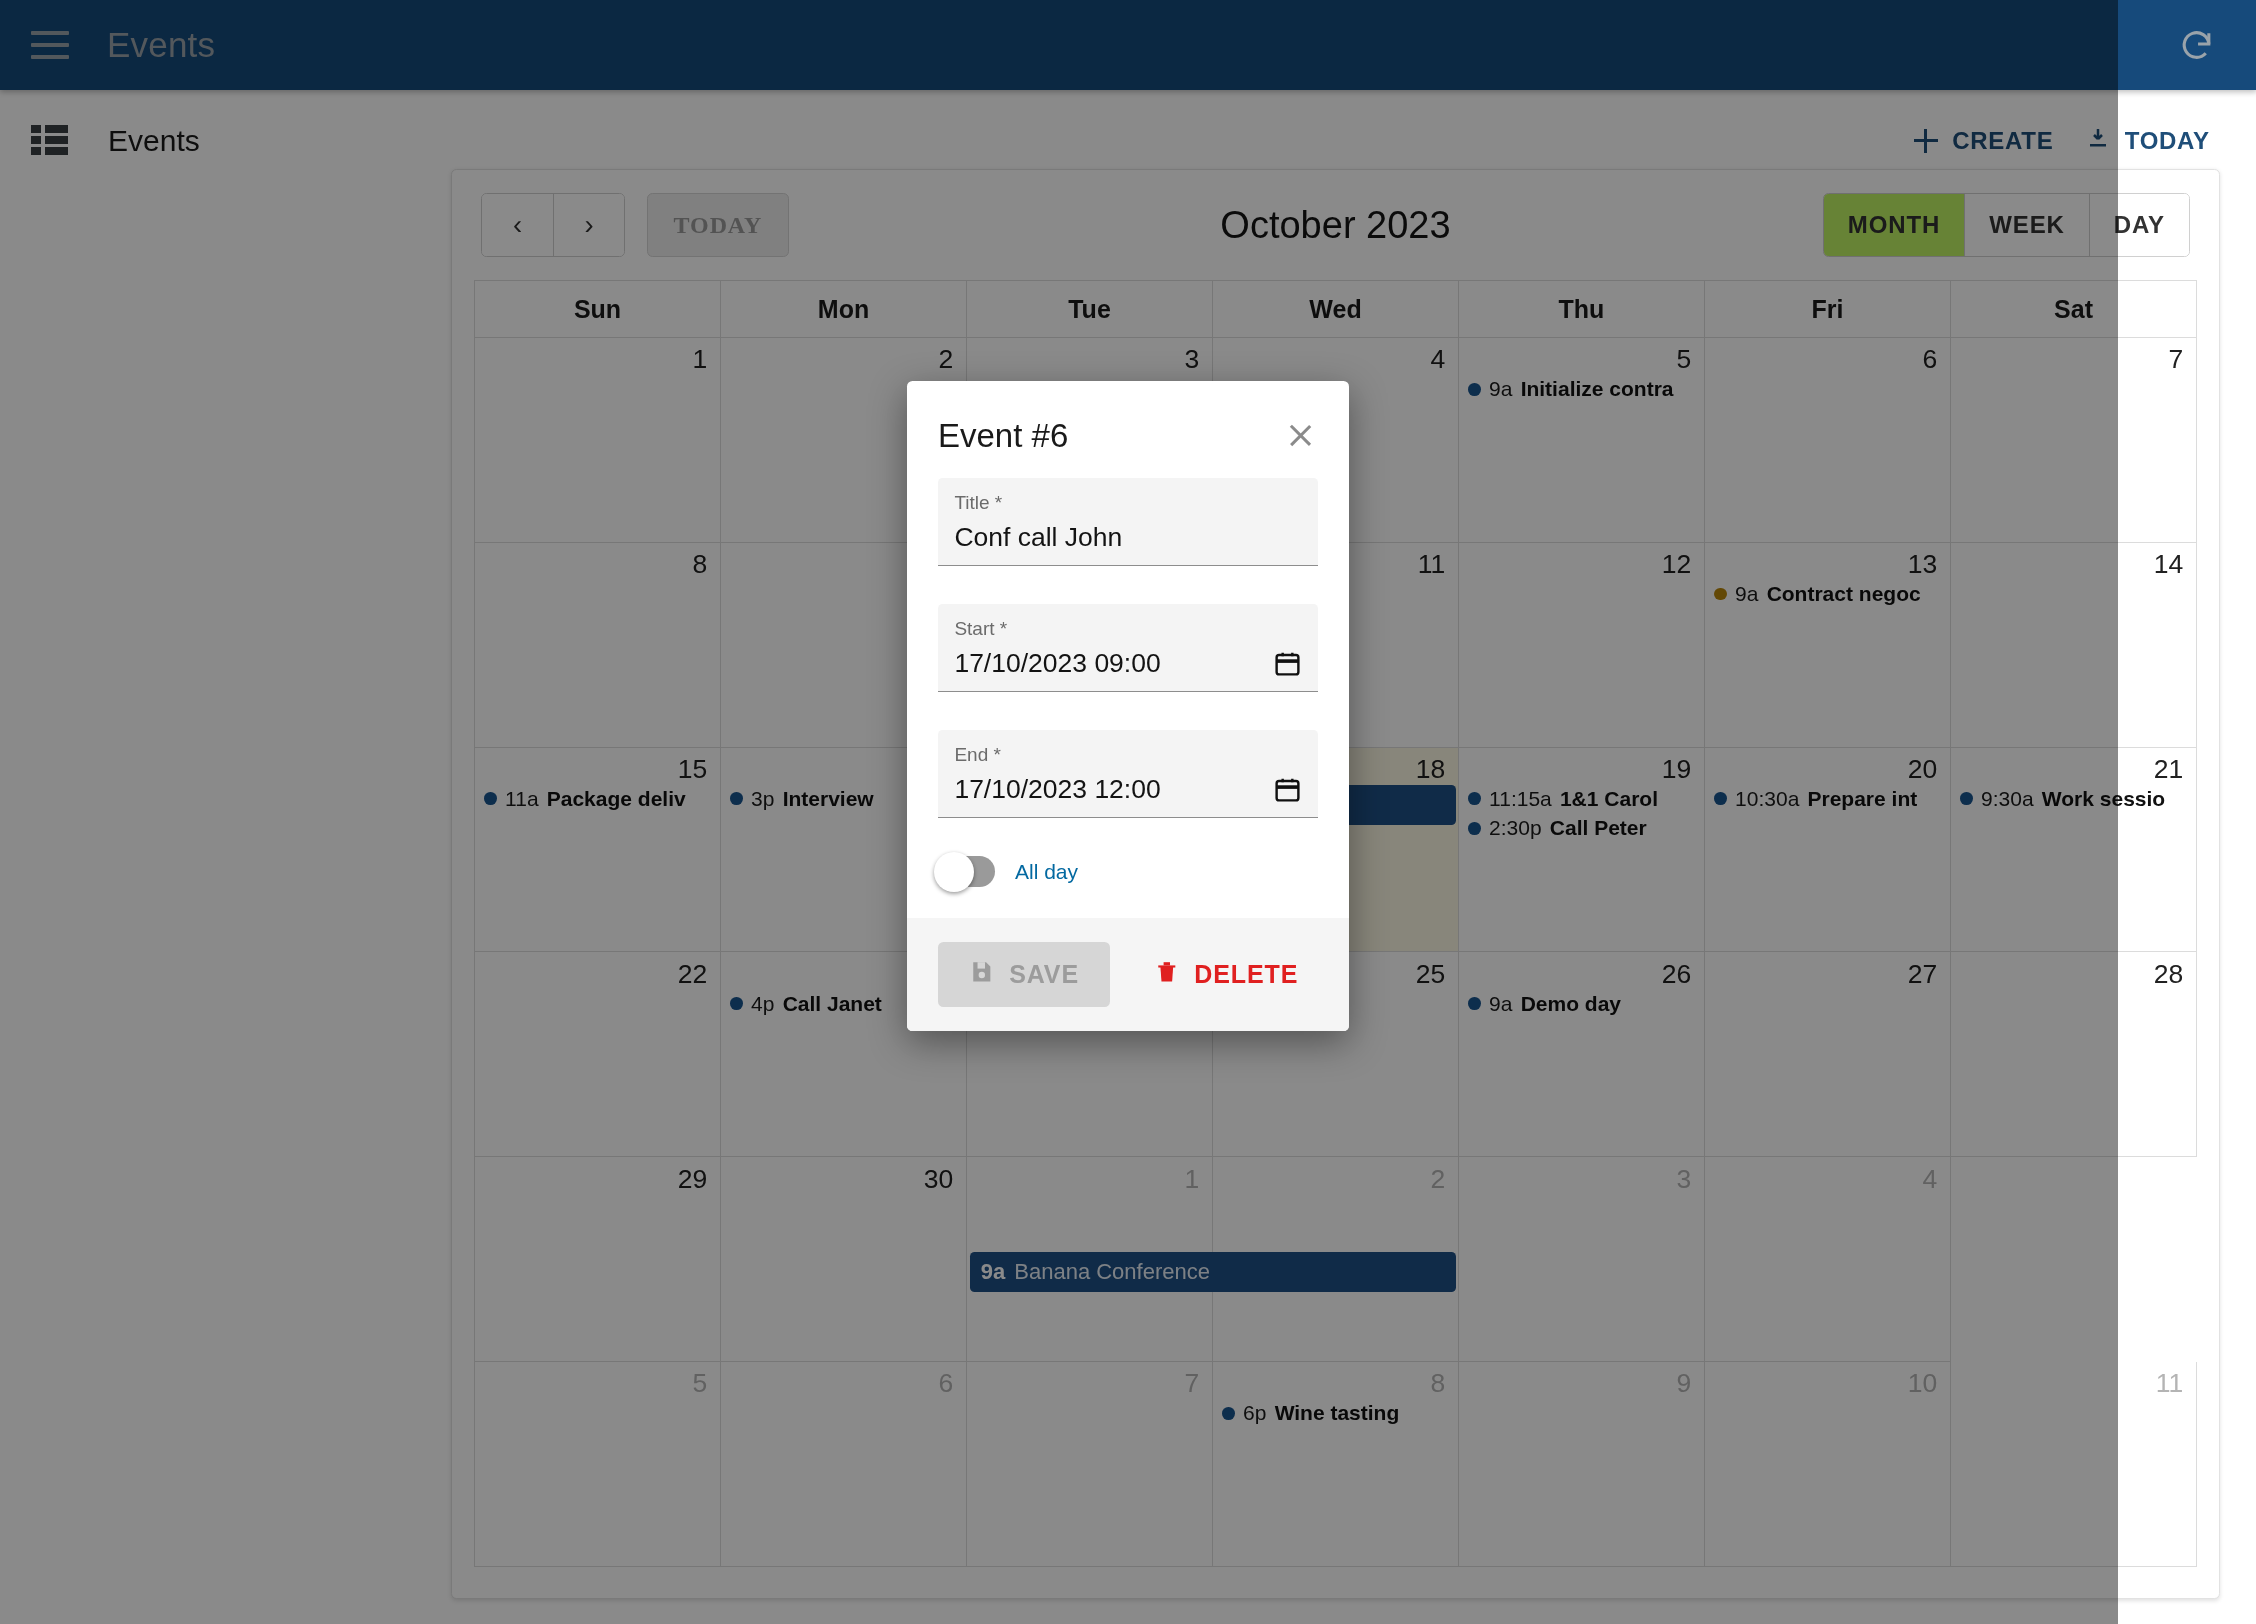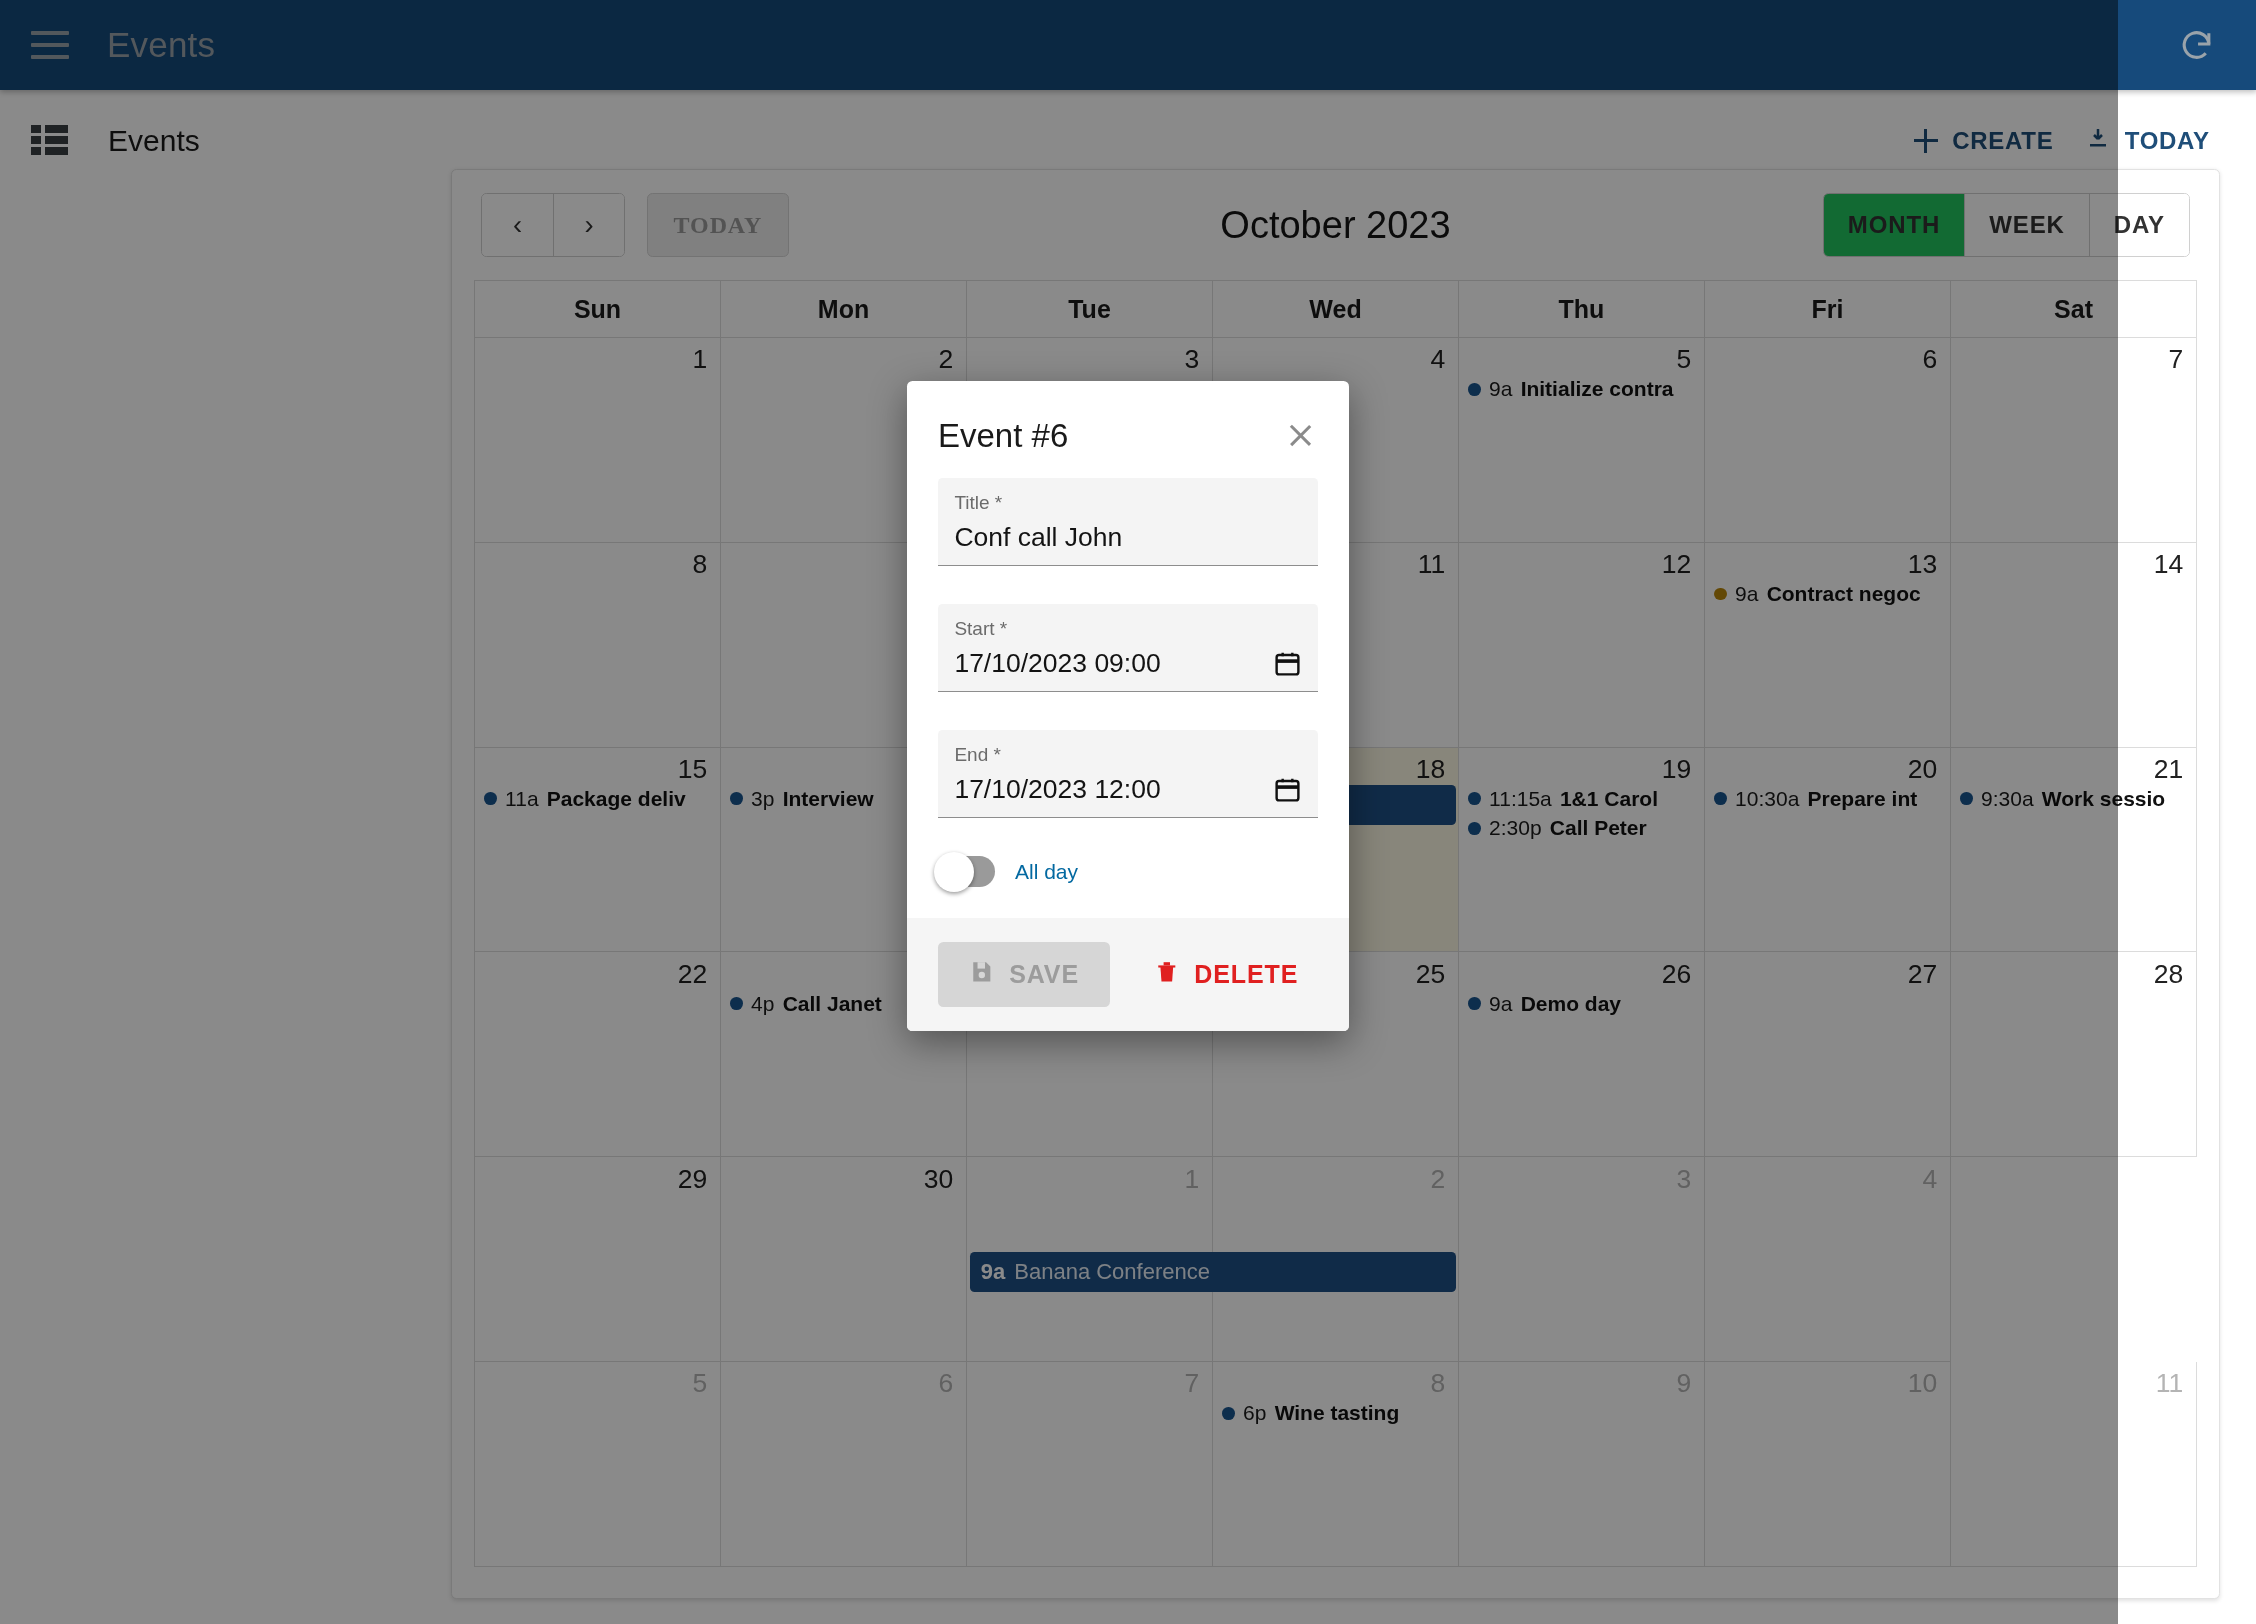--- a/index.html
+++ b/index.html
@@ -71,21 +71,21 @@
     position:absolute; left:0; right:0; text-align:center;
     font-size: 38px; color:#161616; font-weight:400; pointer-events:none;
   }
   .viewgroup { margin-left:auto; display:flex; border:0.9px solid #d0d0d0; border-radius:5.5px; overflow:hidden; }
   .viewgroup button {
     height: 62px; padding: 0 24px; border:none; background:#fff; cursor:pointer;
     font-size: 24px; font-weight:700; letter-spacing:0.9px; color:#333;
     font-family:"Liberation Sans", sans-serif;
   }
   .viewgroup button + button { border-left:0.9px solid #d0d0d0; }
-  .viewgroup button.active { background:#22c55e; }
+  .viewgroup button.active { background:#bef264; }
 
   
   .cal-grid { position:absolute; left:22px; right:22px; top:110px; bottom:31px;
               border:0.9px solid #dcdcdc; border-right:none; border-bottom:none; }
   .dow-row { display:grid; grid-template-columns: repeat(7, 1fr); }
   .dow {
     height: 57px; display:flex; align-items:center; justify-content:center;
     font-size: 25px; font-weight:700; color:#1a1a1a;
     border-right:0.9px solid #dcdcdc; border-bottom:0.9px solid #dcdcdc;
   }

